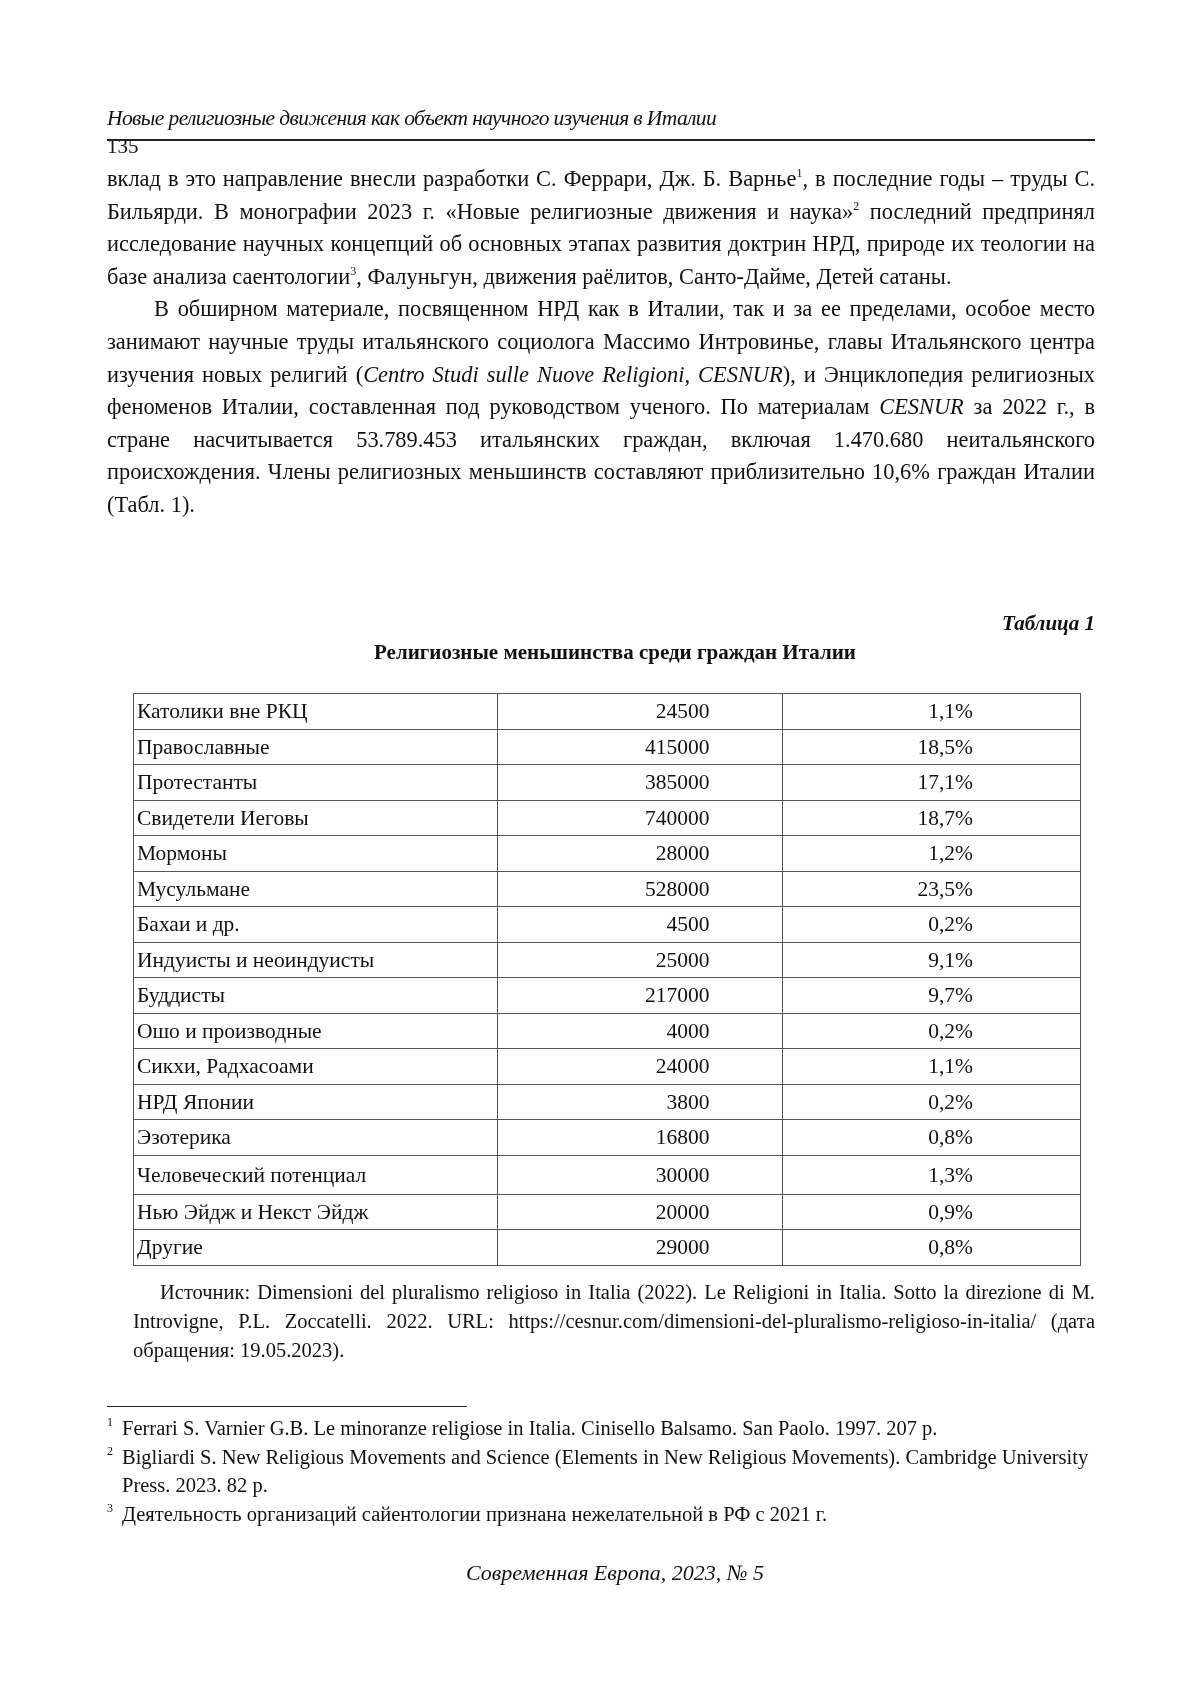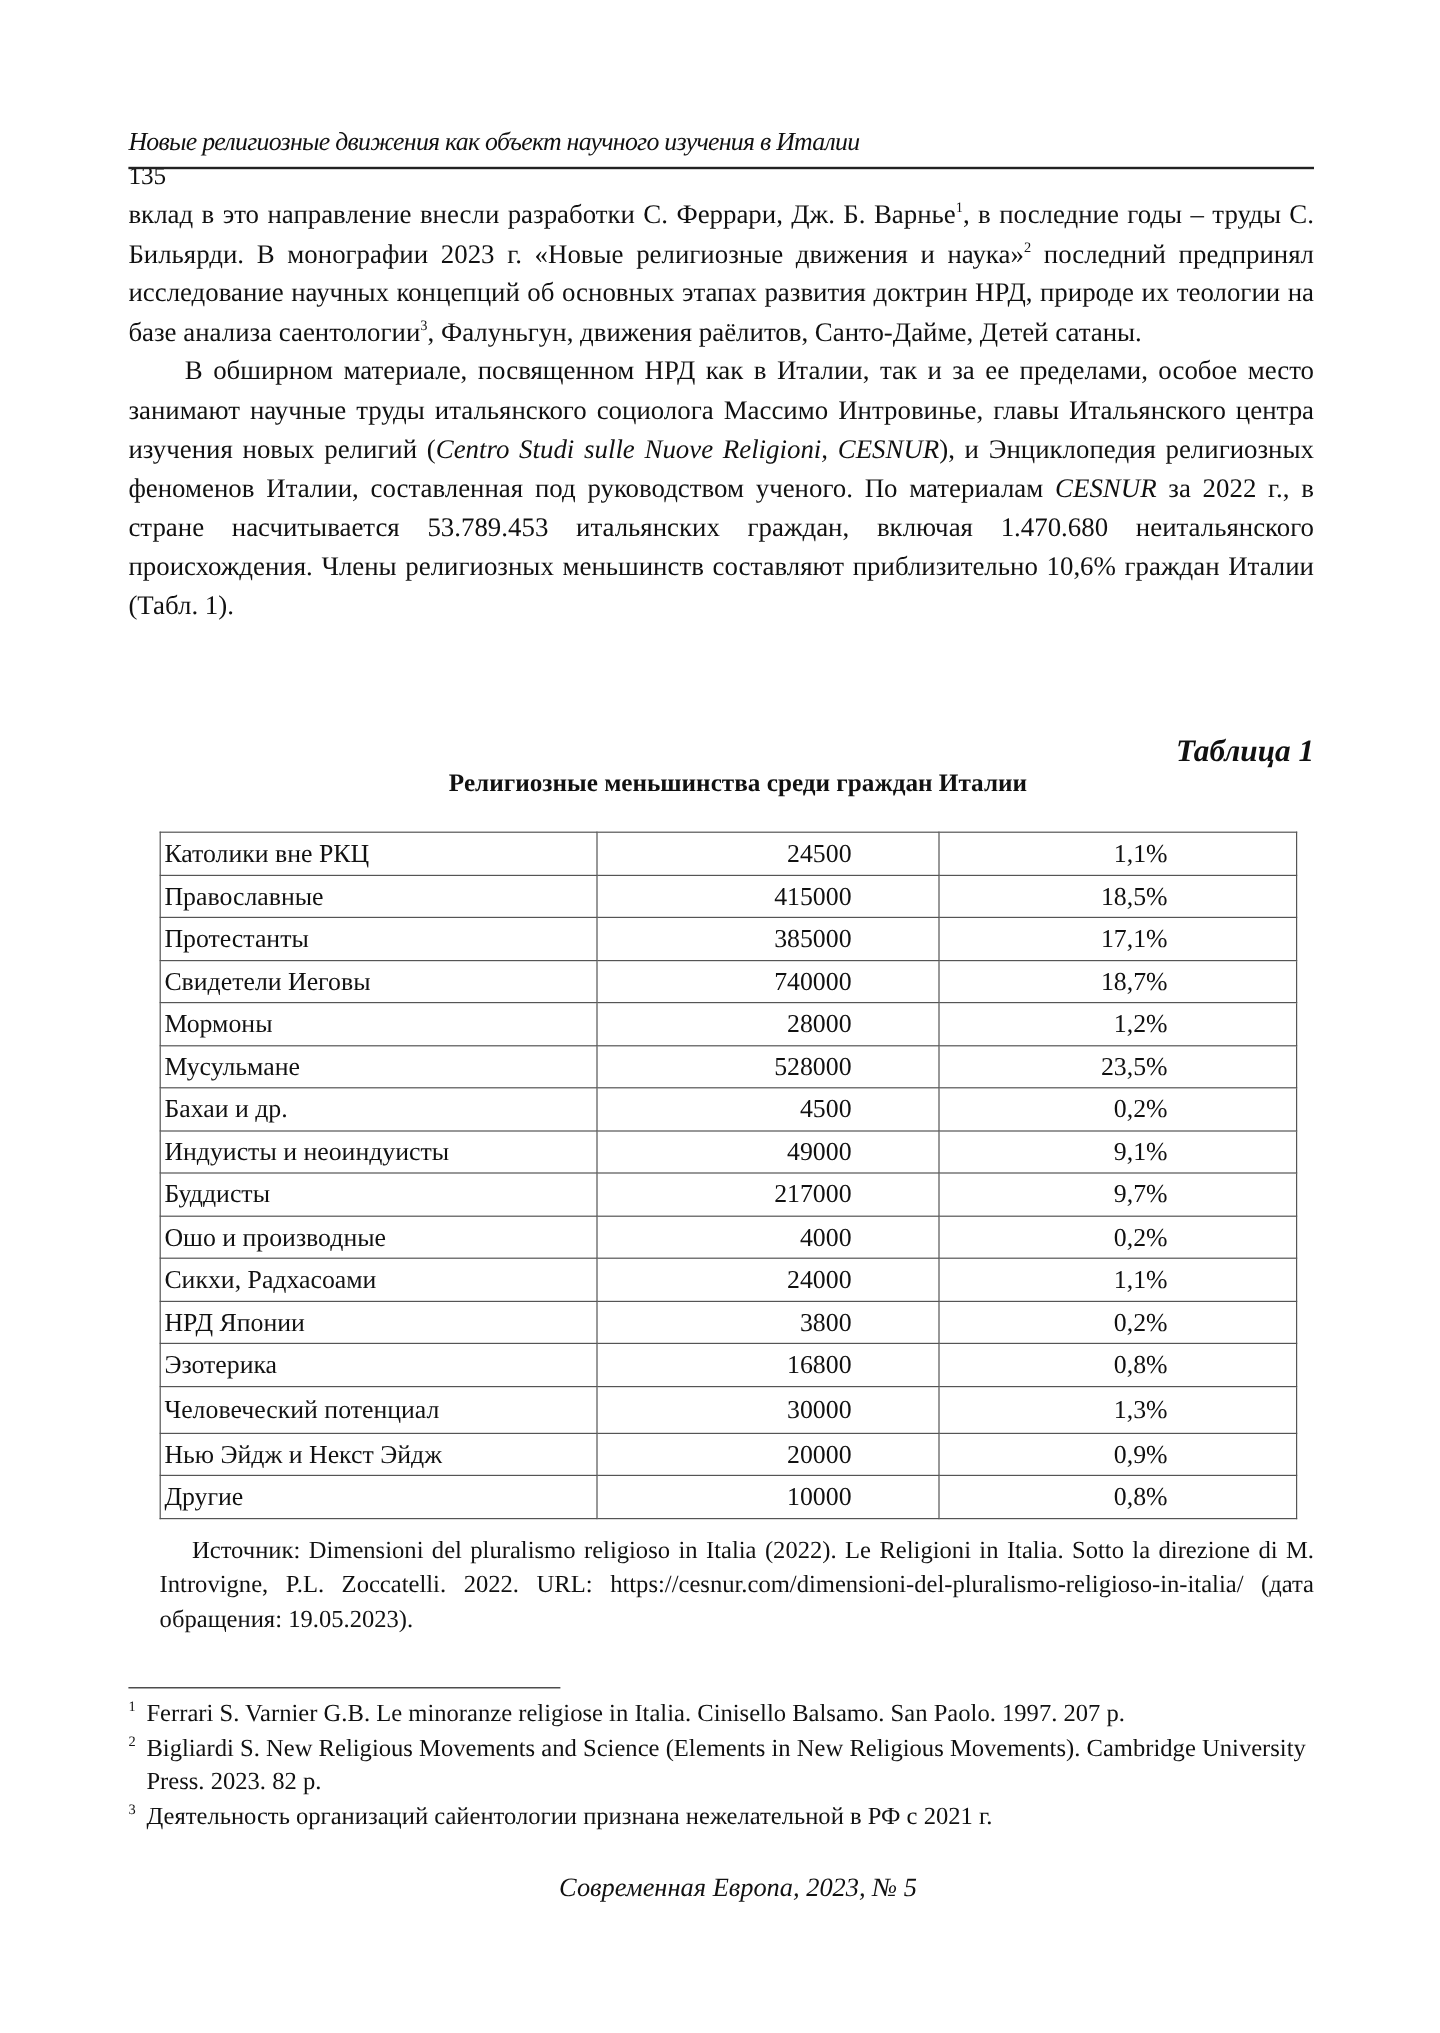--- a/index.html
+++ b/index.html
@@ -28,21 +28,21 @@
     font-size: 22.4px; line-height: 32.6px; text-align: justify;
   }
   .body p { margin: 0; }
   .body p.indent { text-indent: 47px; }
   .body sup { font-size: 12px; line-height: 0; vertical-align: 9px; }
   .body i { font-style: italic; }
 
   
   .tbl-label {
     position: absolute; right: 105px; top: 611px;
-    font-size: 26px; font-weight: bold; font-style: italic;
+    font-size: 21px; font-weight: bold; font-style: italic;
   }
   .tbl-title {
     position: absolute; left: 0; top: 640px; width: 1230px; text-align: center;
     font-size: 21px; font-weight: bold;
   }
 
   
   table.data {
     position: absolute; left: 133px; top: 693px;
     width: 948px; border-collapse: collapse;
@@ -132,21 +132,21 @@
           <td class="count">528000</td>
           <td class="pct">23,5%</td>
         </tr>
       <tr>
           <td class="name">Бахаи и др.</td>
           <td class="count">4500</td>
           <td class="pct">0,2%</td>
         </tr>
       <tr>
           <td class="name">Индуисты и неоиндуисты</td>
-          <td class="count">49000</td>
+          <td class="count">25000</td>
           <td class="pct">9,1%</td>
         </tr>
       <tr>
           <td class="name">Буддисты</td>
           <td class="count">217000</td>
           <td class="pct">9,7%</td>
         </tr>
       <tr>
           <td class="name">Ошо и производные</td>
           <td class="count">4000</td>
@@ -172,21 +172,21 @@
           <td class="count">30000</td>
           <td class="pct">1,3%</td>
         </tr>
       <tr>
           <td class="name">Нью Эйдж и Некст Эйдж</td>
           <td class="count">20000</td>
           <td class="pct">0,9%</td>
         </tr>
       <tr>
           <td class="name">Другие</td>
-          <td class="count">10000</td>
+          <td class="count">29000</td>
           <td class="pct">0,8%</td>
         </tr>
     </tbody>
   </table>
 
   <div class="source">
     <p>Источник: Dimensioni del pluralismo religioso in Italia (2022). Le Religioni in Italia. Sotto la direzione di M. Introvigne, P.L. Zoccatelli. 2022. URL: https://cesnur.com/dimensioni-del-pluralismo-religioso-in-italia/ (дата обращения: 19.05.2023).</p>
   </div>
 
   <div class="fn-rule"></div>

